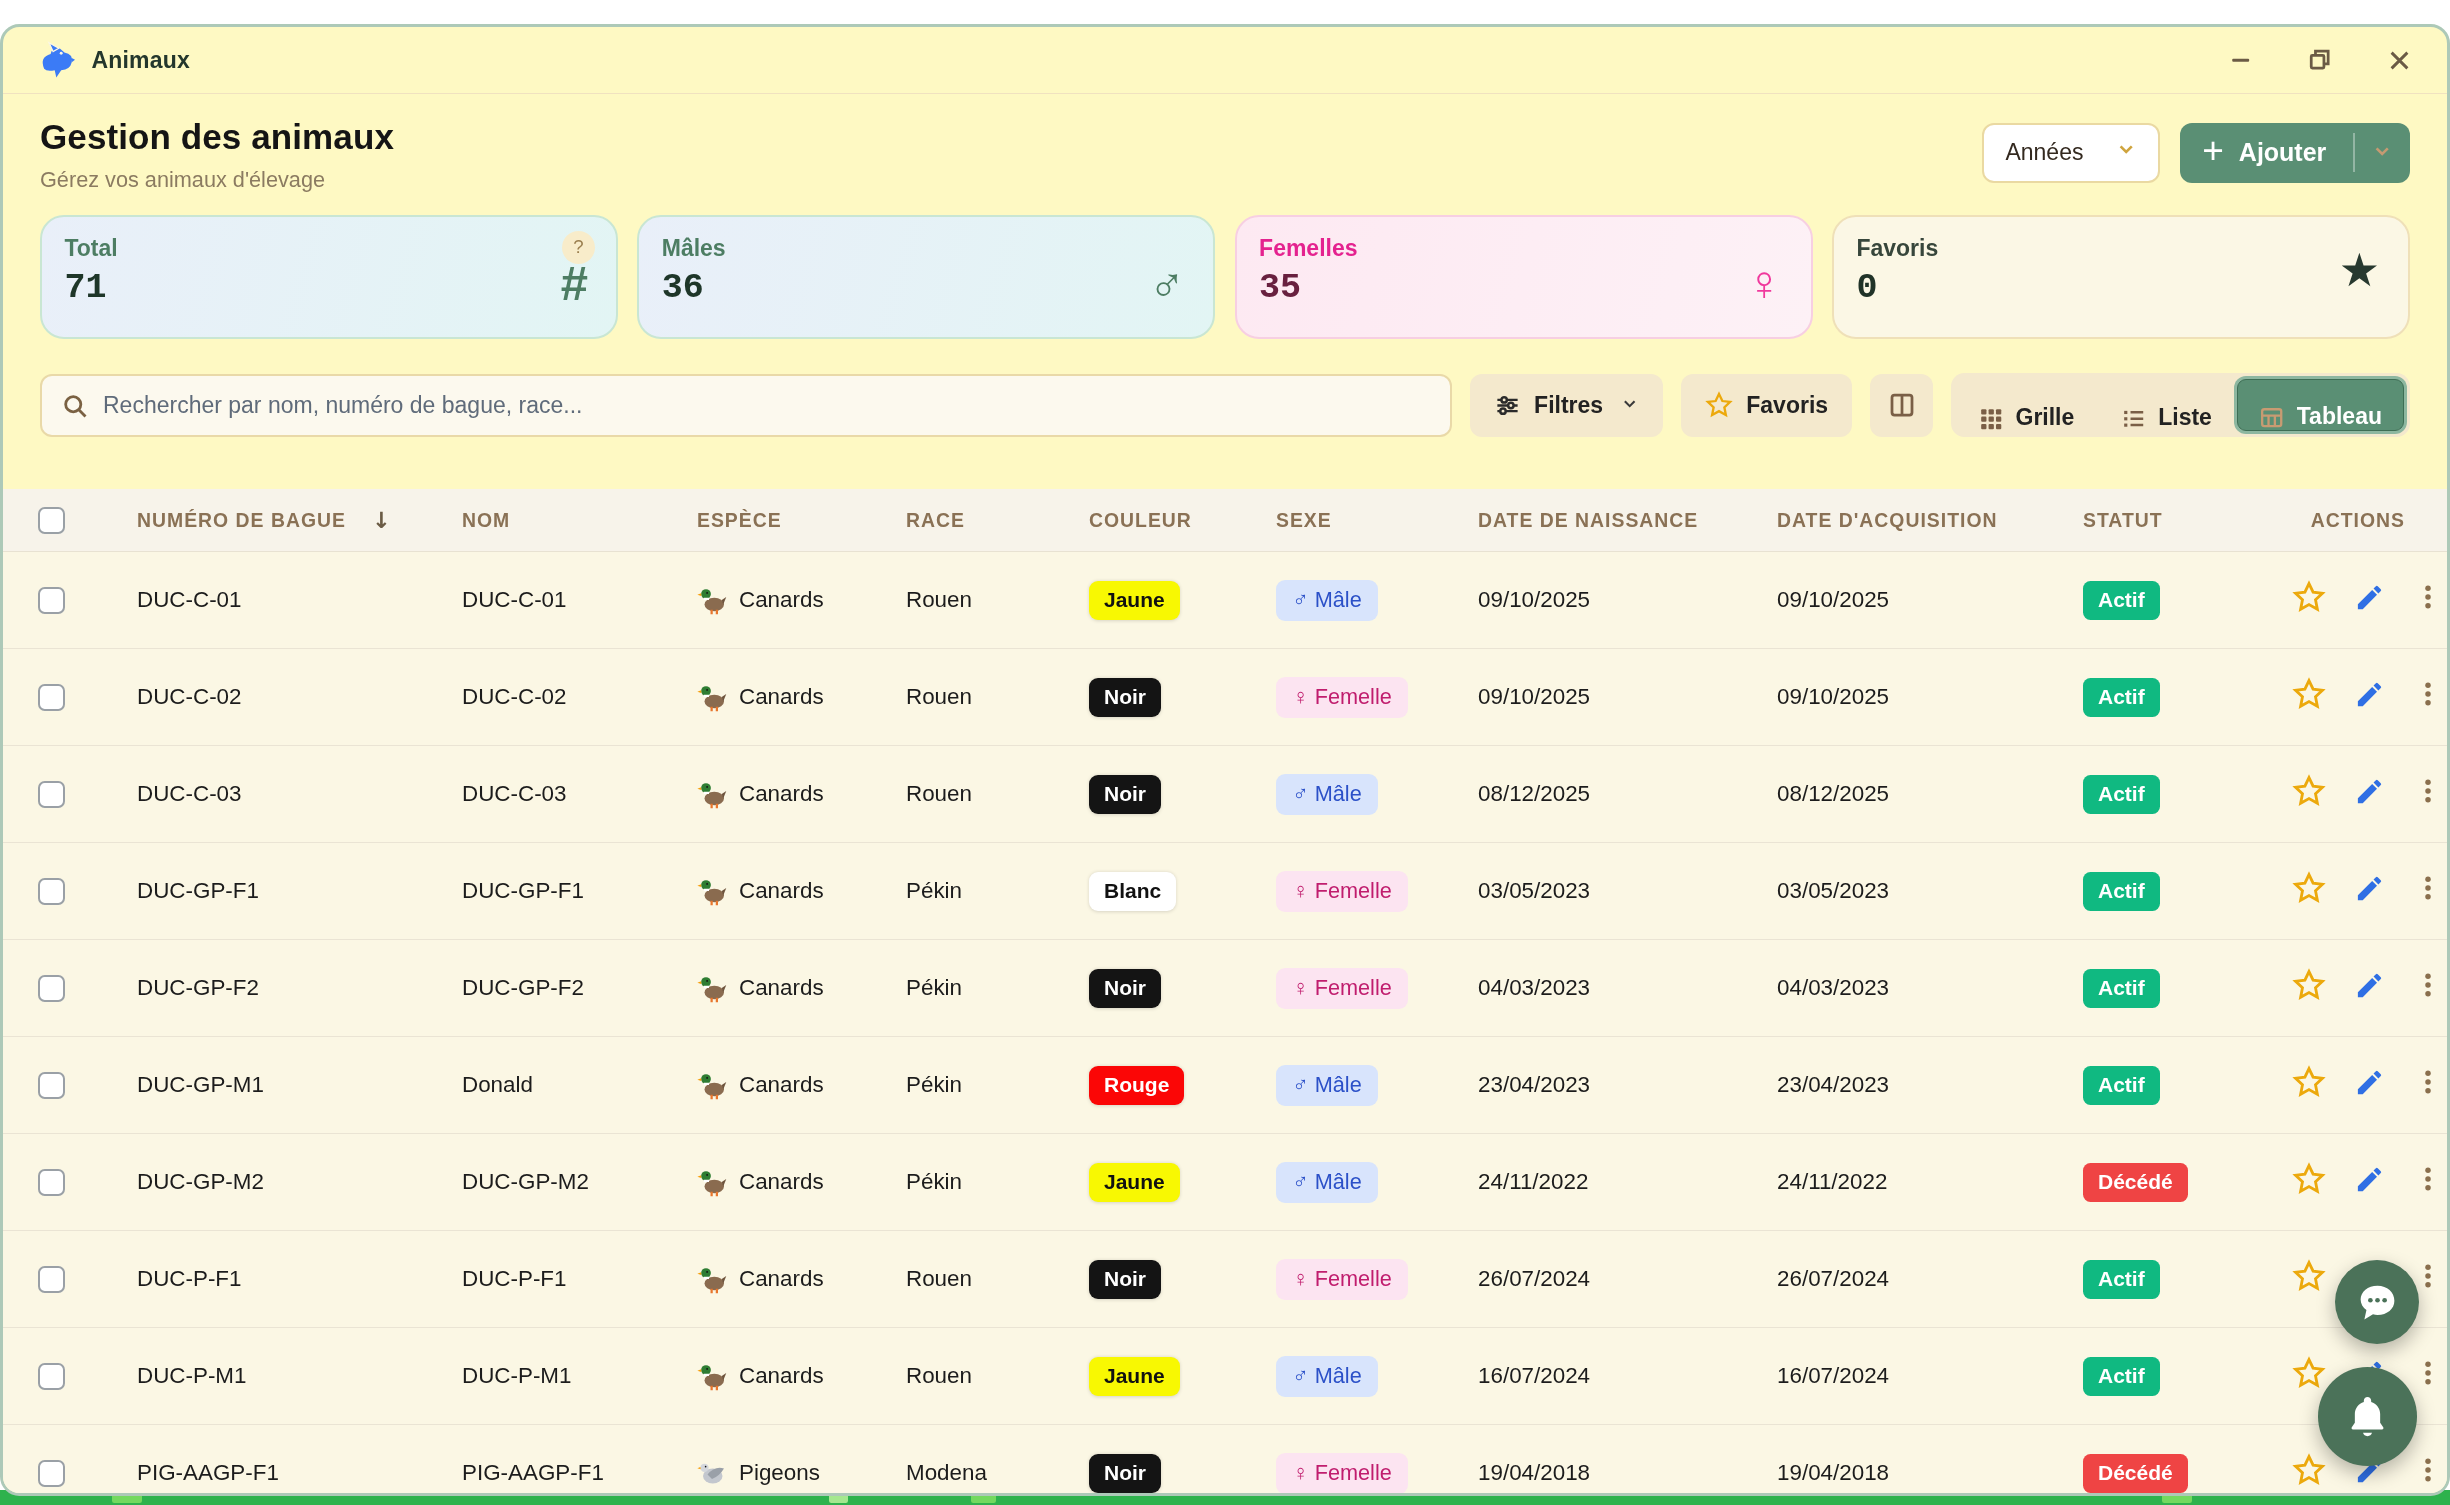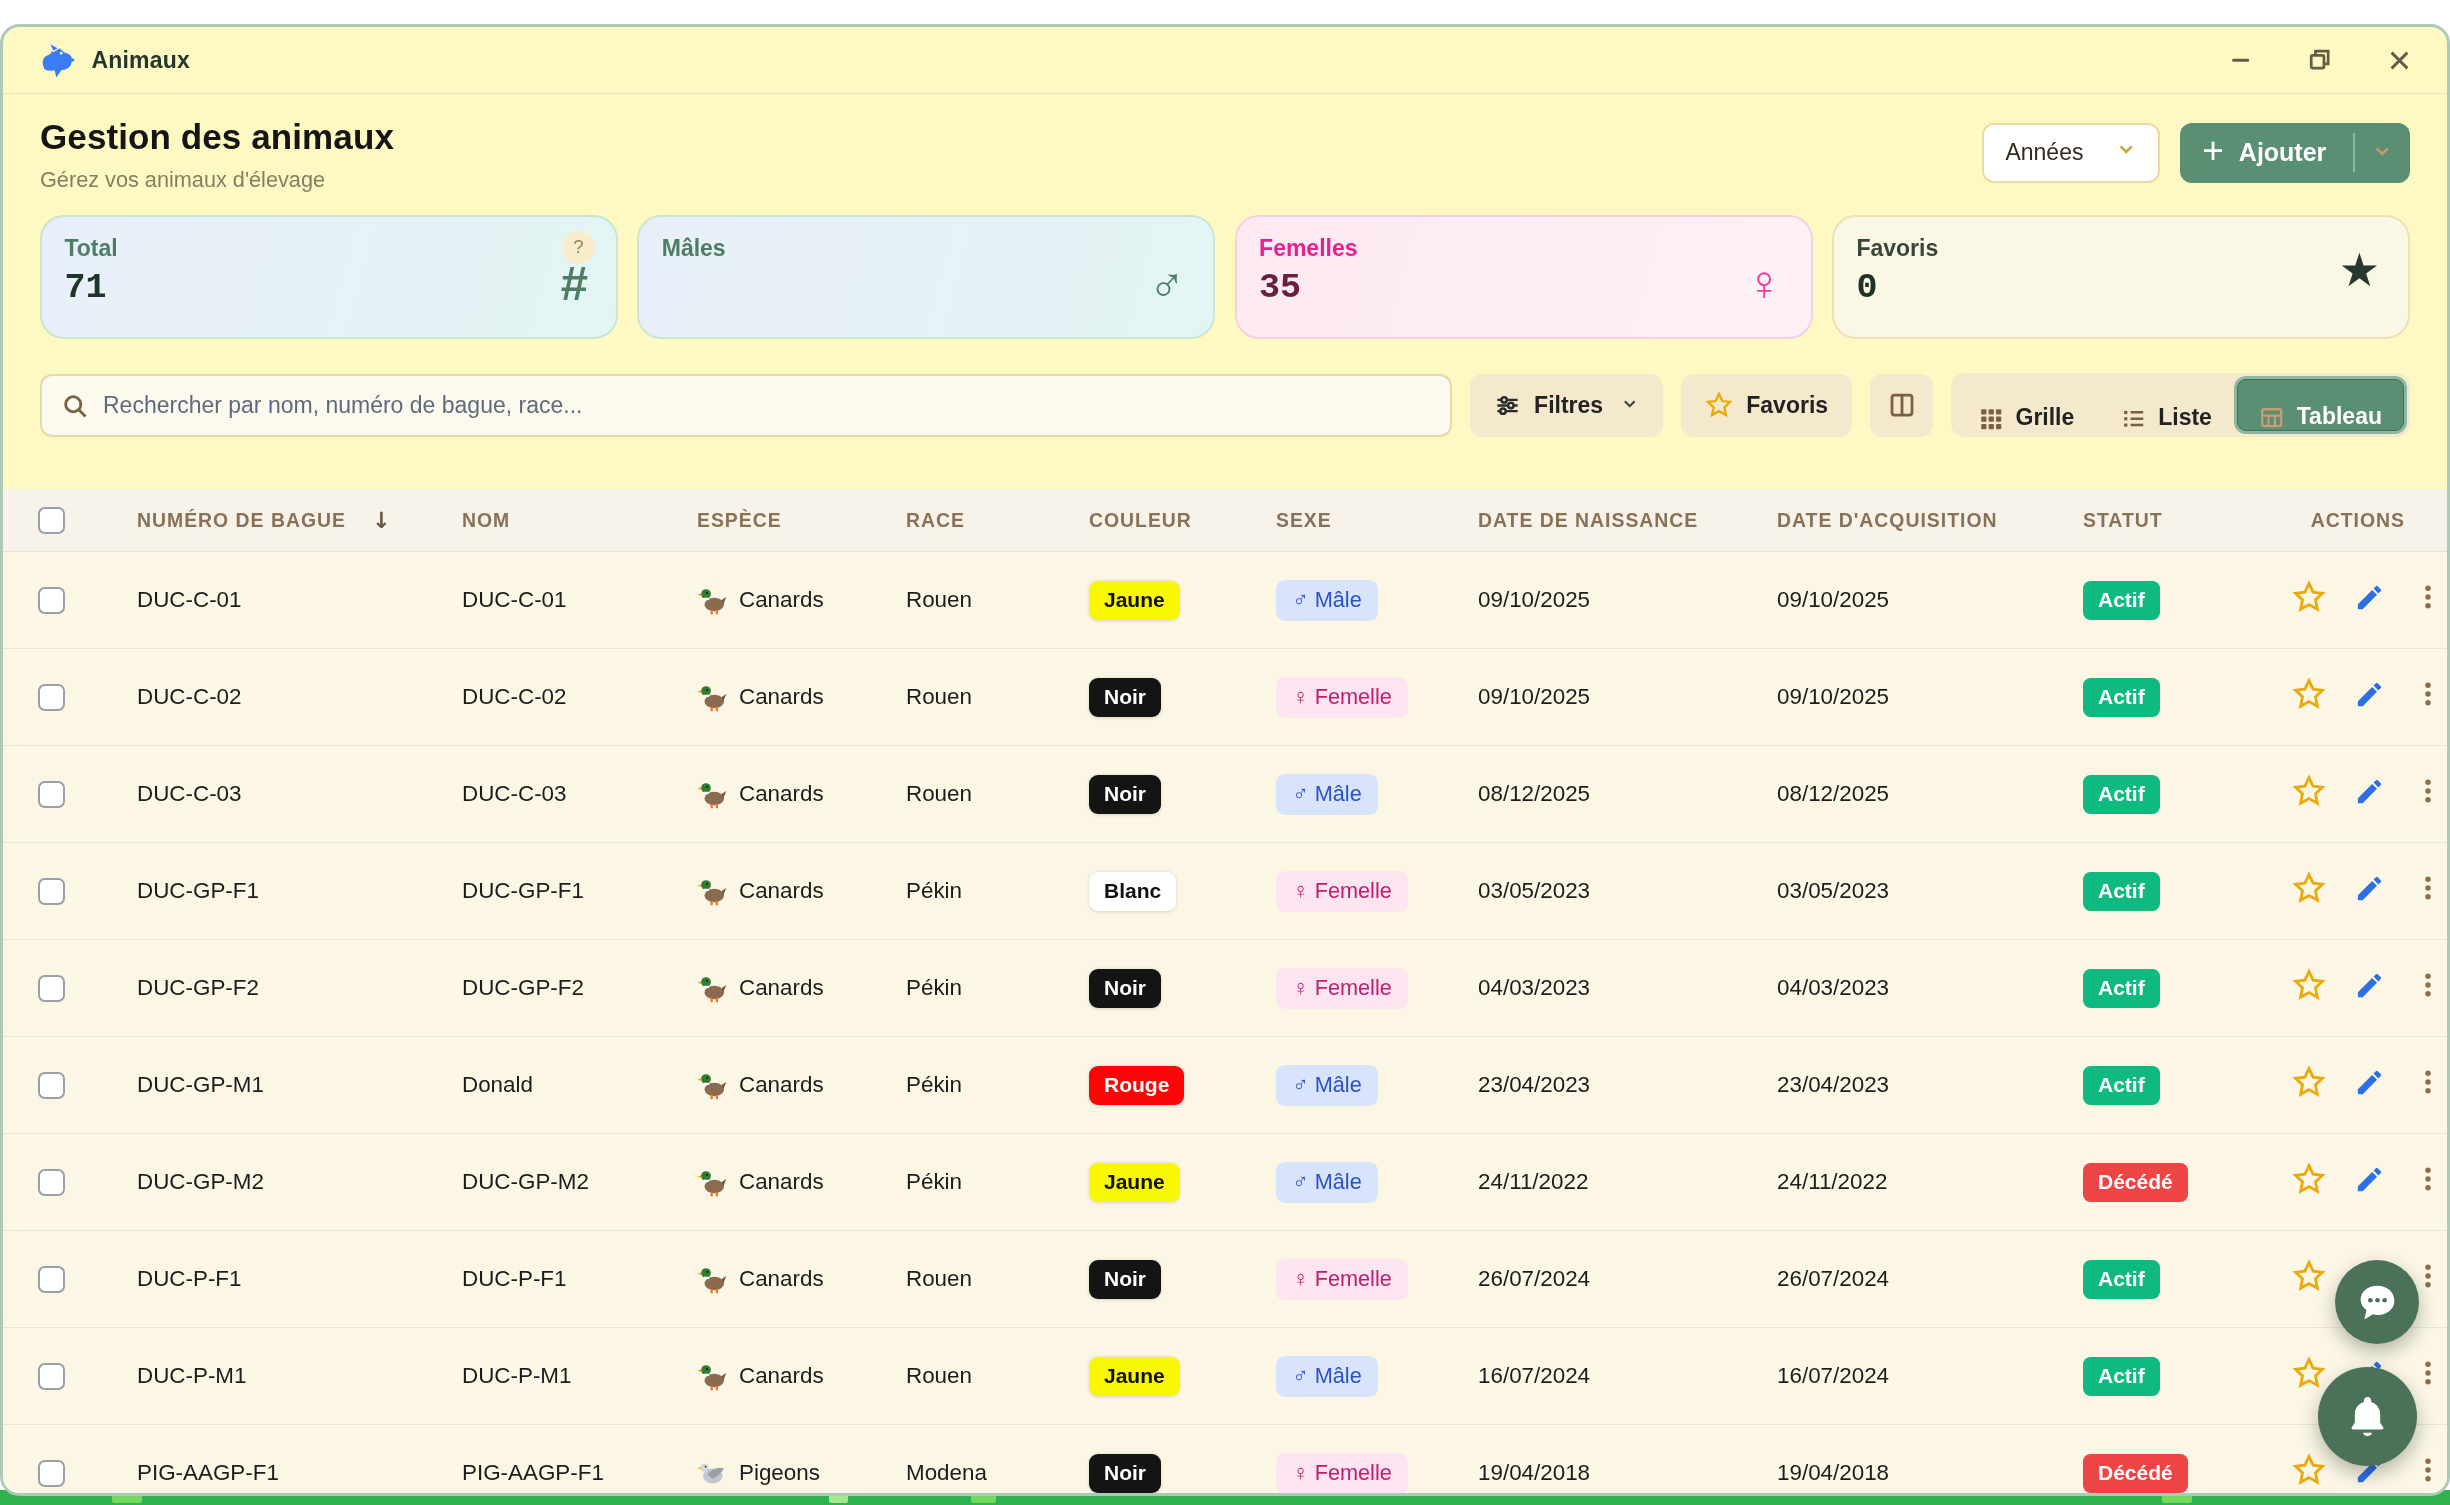--- a/index.html
+++ b/index.html
@@ -176,20 +176,21 @@
 
     <div class="stats pad">
       <div class="card blue">
         <div class="label">Total</div>
         <div class="value">71</div>
         <div class="help-badge">?</div>
         <div class="big-icon">#</div>
       </div>
       <div class="card blue">
         <div class="label">Mâles</div>
+        <div class="value">36</div>
         <div class="big-icon">♂</div>
       </div>
       <div class="card pink">
         <div class="label">Femelles</div>
         <div class="value">35</div>
         <div class="big-icon">♀</div>
       </div>
       <div class="card cream">
         <div class="label">Favoris</div>
         <div class="value">0</div>

